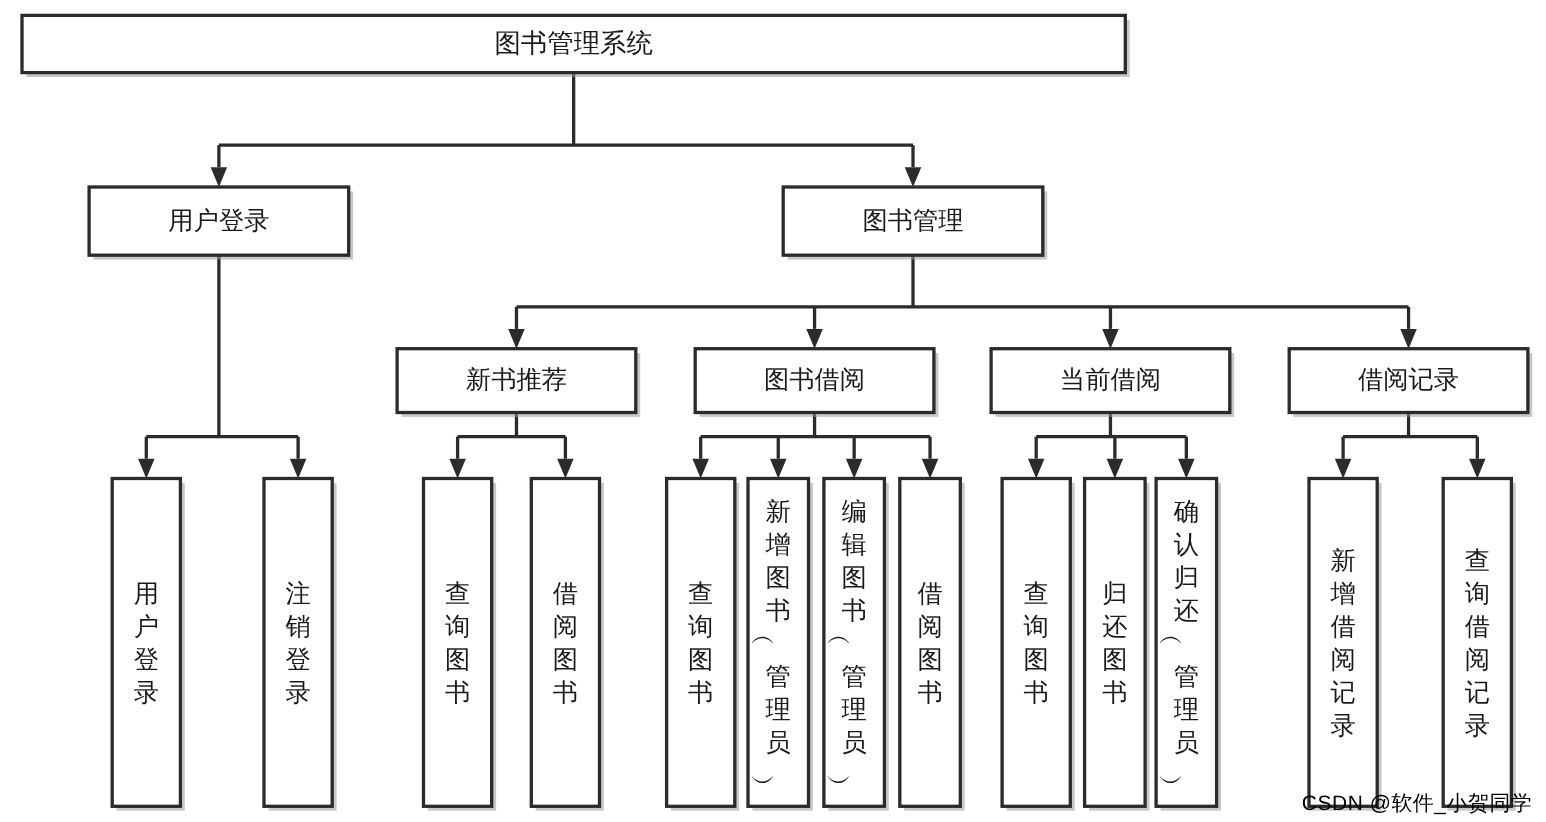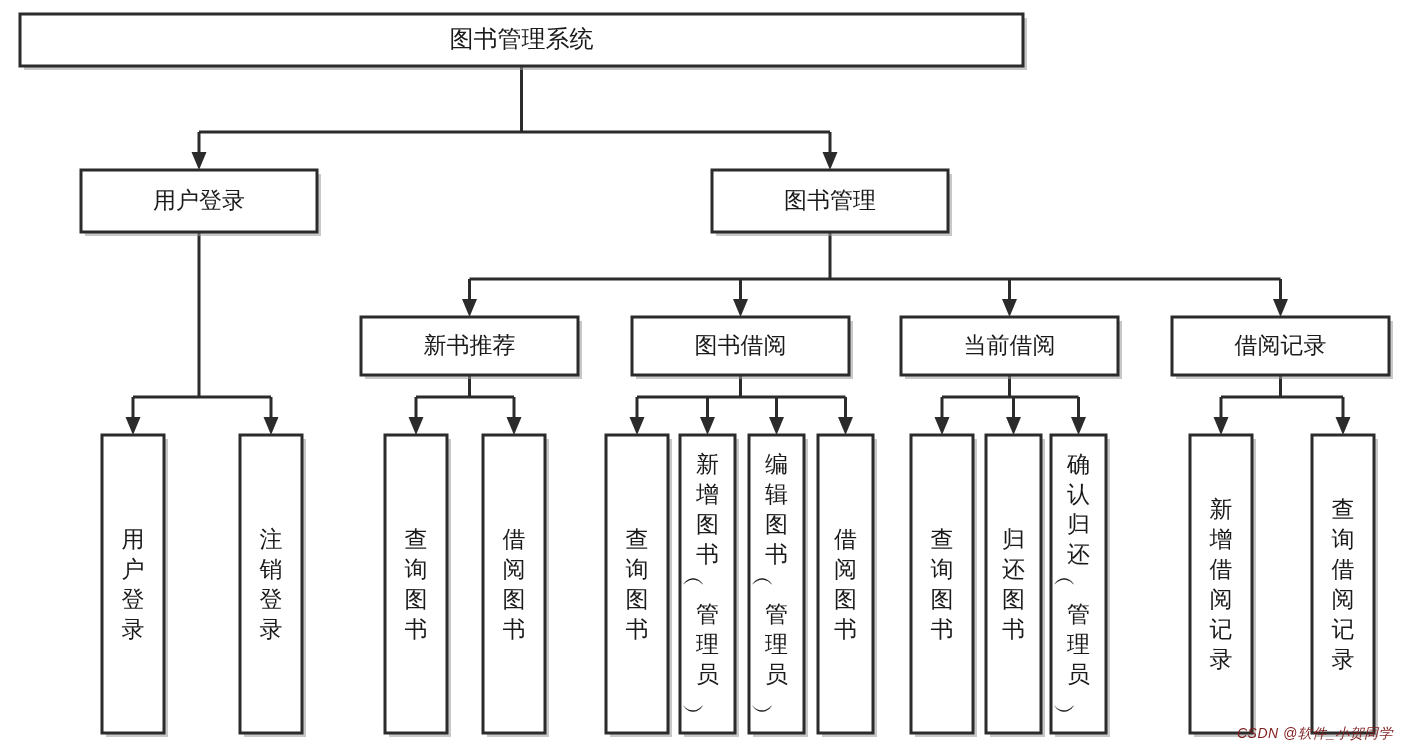--- a/index.html
+++ b/index.html
@@ -60,26 +60,25 @@
     text-anchor: middle;
   }
   text.title-label {
     font-size: 24px;
   }
   .watermark {
     position: absolute;
     right: 12px;
     bottom: 4px;
     font-family: "Liberation Sans", "DejaVu Sans", sans-serif;
-    font-size: 14px;
-    color: #7f1d1d;
+    font-size: 19px;
+    color: #000000;
     letter-spacing: 0.5px;
     white-space: nowrap;
     user-select: none;
-    font-style: italic;
   }
 </style>
 </head>
 <body>
 
 <div id="diagram-root">
   <svg id="flow-svg" viewBox="0 0 1405 747">
     <g id="edges-layer">
         <g>
           <path d="M 521.5 66 L 521.5 132" class="edge-line"></path>

